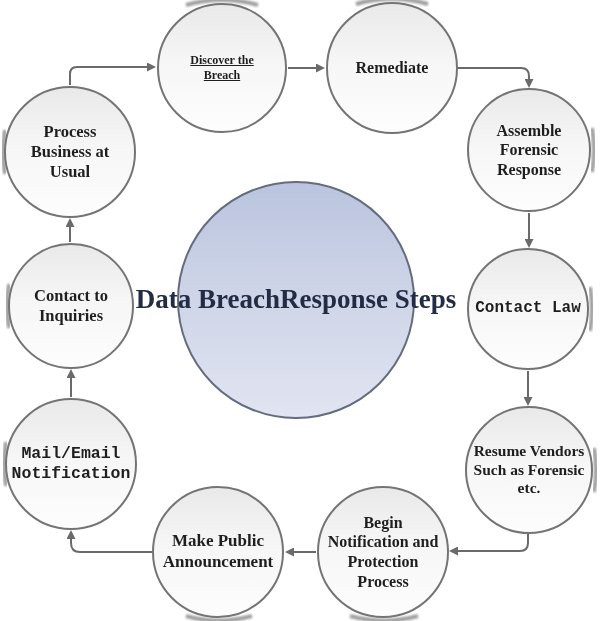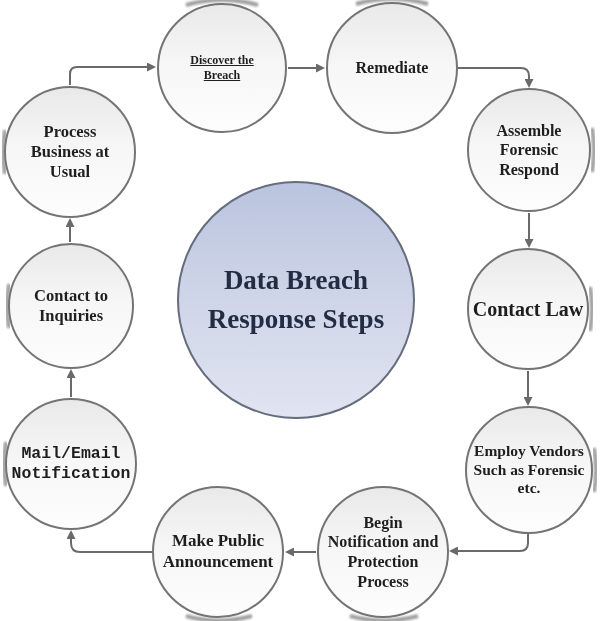--- a/index.html
+++ b/index.html
@@ -33,21 +33,21 @@
     display:flex;flex-direction:column;align-items:center;justify-content:center;
     text-align:center;color:var(--node-text);font-weight:bold;
   }
   .node .label{display:flex;flex-direction:column;align-items:center;justify-content:center;}
   .node .line{white-space:nowrap;line-height:1.22;}
   .center-node{
     position:absolute;left:177px;top:181px;width:238px;height:238px;
     border-radius:50%;box-sizing:border-box;
     border:2px solid var(--center-stroke);
     background:linear-gradient(180deg,var(--center-fill-top) 0%,var(--center-fill-mid) 42%,var(--center-fill-bottom) 100%);
-    display:flex;flex-direction:column;align-items:center;justify-content:center;
+    display:flex;flex-direction:row;align-items:center;justify-content:center;
     text-align:center;color:var(--center-text);
     font-size:27px;font-weight:600;
   }
   .center-node .line{white-space:nowrap;line-height:1.45;}
 </style>
 </head>
 <body>
 
 <div class="stage">
 
@@ -98,31 +98,31 @@
   </div>
       <div class="node" style="left: 326px; top: 2px; height: 132px; width: 132px; font-size: 16px;">
     <div class="label">
           <div class="line">Remediate</div>
         </div>
   </div>
       <div class="node" style="left: 467px; top: 88px; height: 124px; width: 124px; font-size: 16px;">
     <div class="label">
           <div class="line">Assemble</div>
           <div class="line">Forensic</div>
-          <div class="line">Respond</div>
+          <div class="line">Response</div>
         </div>
   </div>
-      <div class="node" style="left: 467px; top: 248px; height: 122px; width: 122px; font-size: 20px;">
+      <div class="node" style="left: 467px; top: 248px; height: 122px; width: 122px; font-size: 16px; font-family: Liberation Mono, monospace;">
     <div class="label">
           <div class="line">Contact Law</div>
         </div>
   </div>
       <div class="node" style="left: 465px; top: 406px; height: 128px; width: 128px; font-size: 15.5px;">
     <div class="label">
-          <div class="line">Employ Vendors</div>
+          <div class="line">Resume Vendors</div>
           <div class="line">Such as Forensic</div>
           <div class="line">etc.</div>
         </div>
   </div>
       <div class="node" style="left: 317px; top: 486px; height: 132px; width: 132px; font-size: 16px;">
     <div class="label">
           <div class="line">Begin</div>
           <div class="line">Notification and</div>
           <div class="line">Protection</div>
           <div class="line">Process</div>

